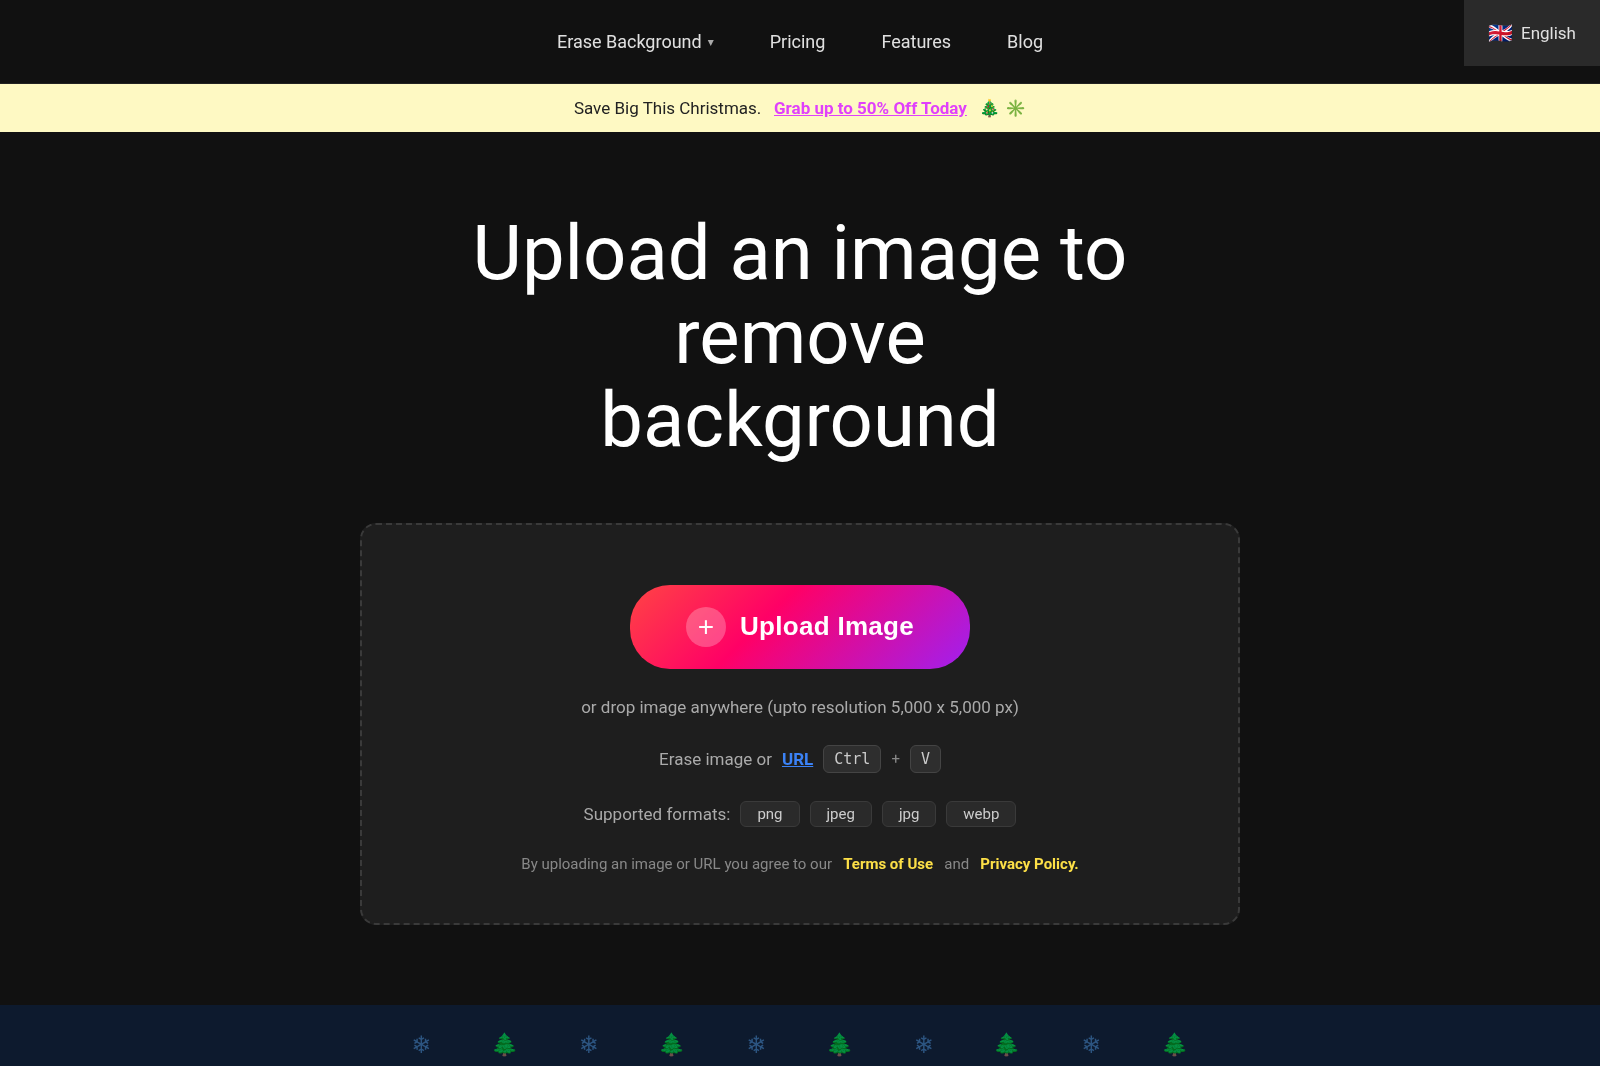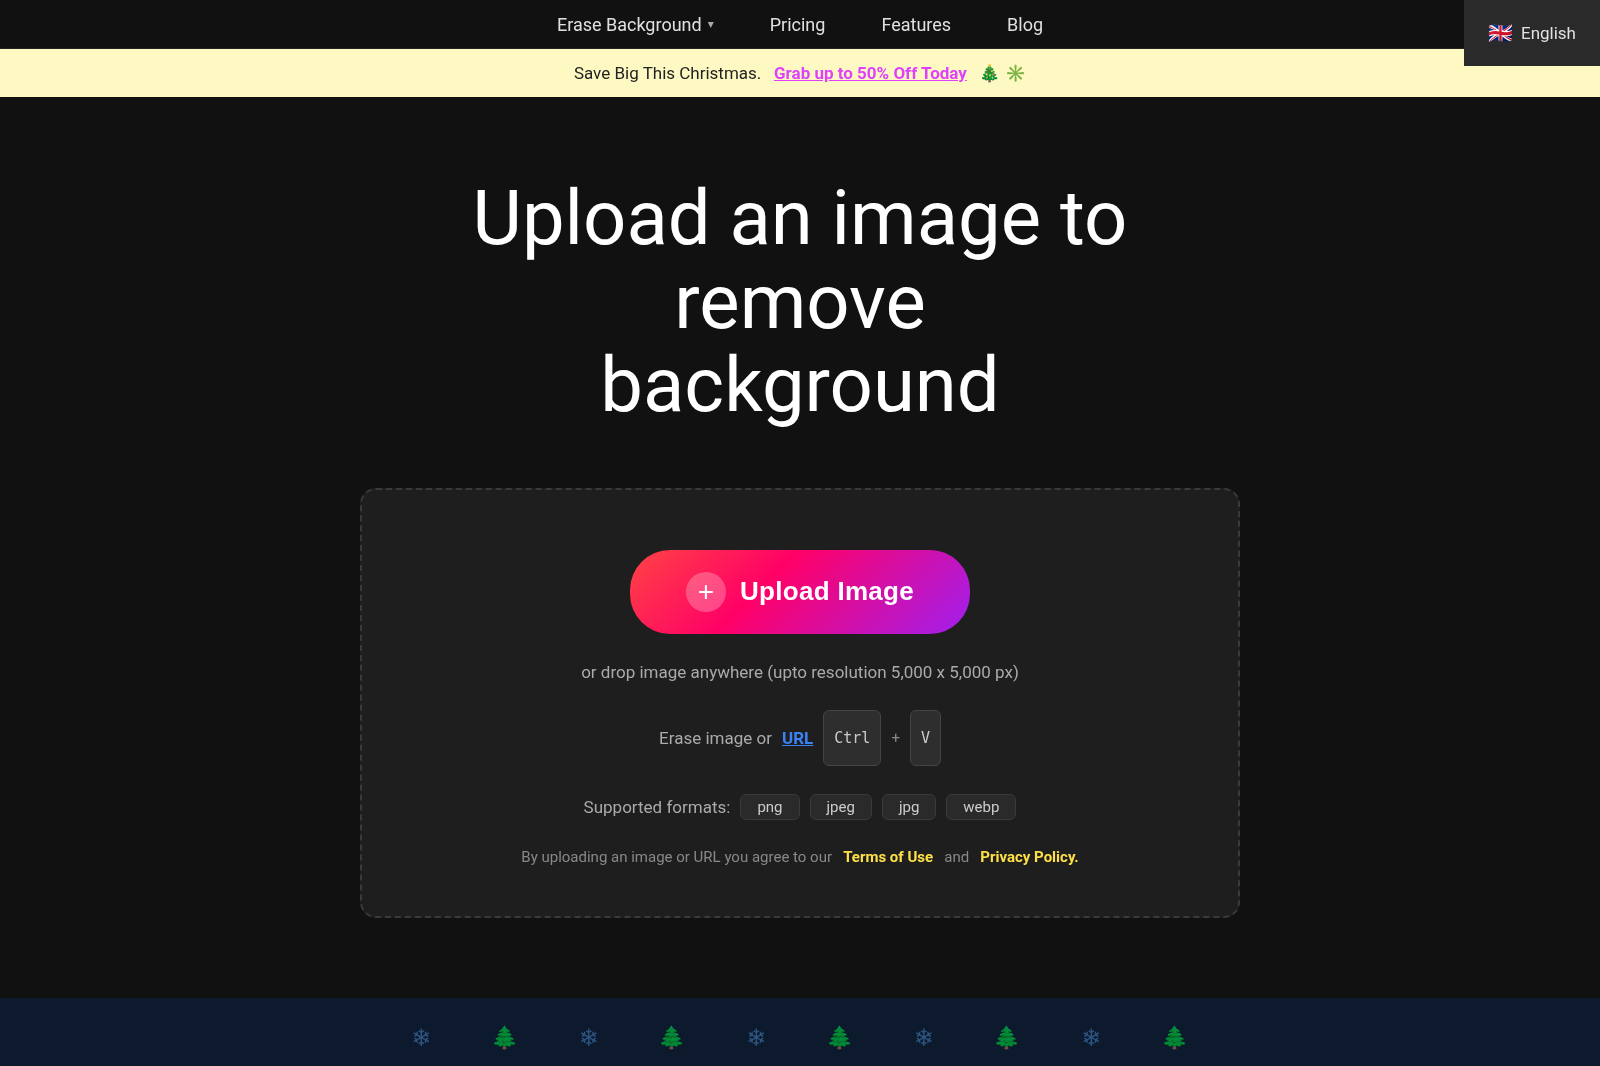--- a/index.html
+++ b/index.html
@@ -12,21 +12,21 @@
       overflow-x: hidden;
     }
 
     
     .navbar {
       background: #111;
       display: flex;
       align-items: center;
       justify-content: center;
       gap: 0;
-      height: 49px;
+      height: 84px;
       border-bottom: 1px solid #222;
       position: relative;
     }
     .nav-items {
       display: flex;
       align-items: center;
       gap: 8px;
     }
     .nav-item {
       color: #e0e0e0;
@@ -147,21 +147,21 @@
     .paste-url {
       color: #3b82f6;
       font-weight: 700;
       text-decoration: underline;
       cursor: pointer;
     }
     .kbd {
       background: #2e2e2e;
       border: 1px solid #444;
       border-radius: 6px;
-      padding: 18px 10px;
+      padding: 4px 10px;
       font-size: 15px;
       color: #ccc;
       font-family: monospace;
     }
     .kbd-plus {
       color: #888;
       font-size: 15px;
     }
 
     .formats-row {

